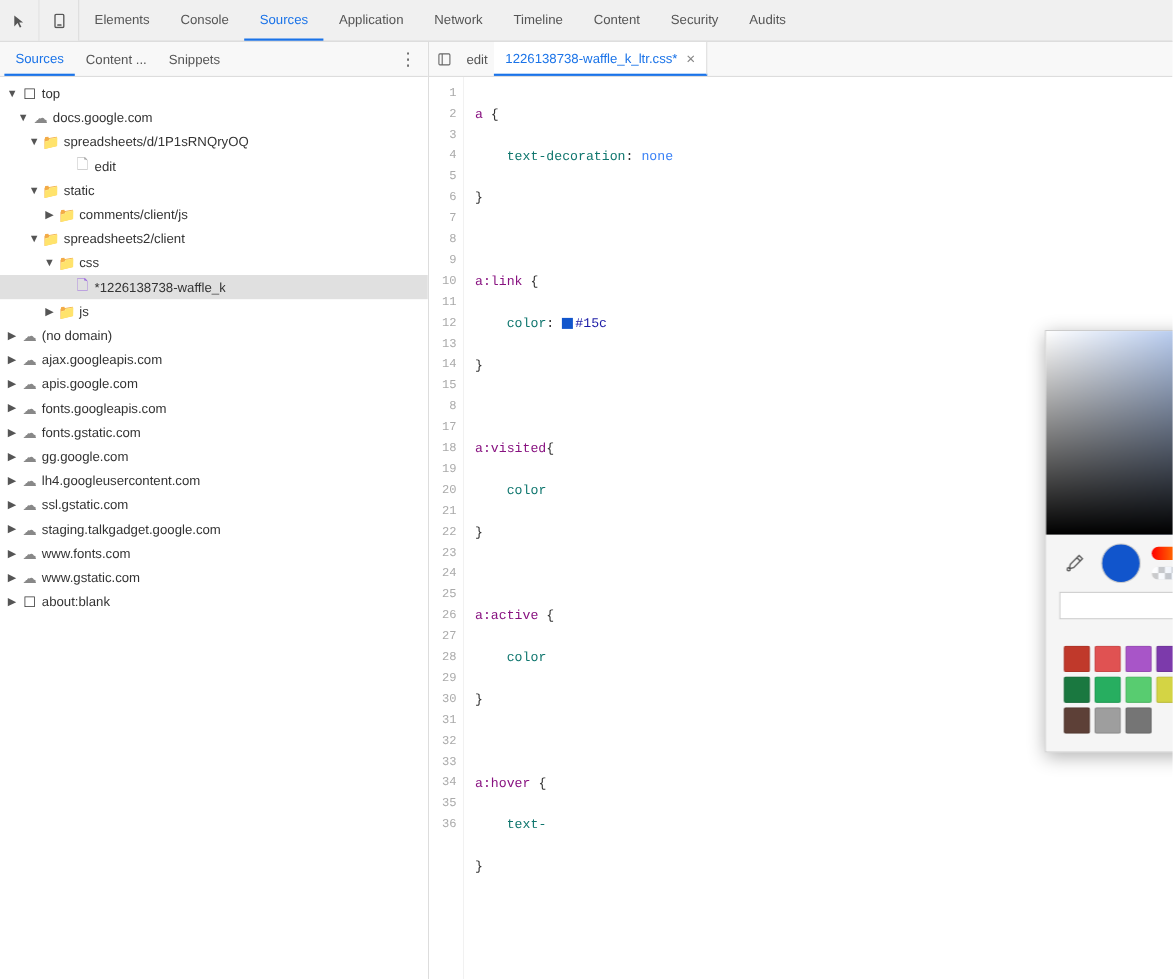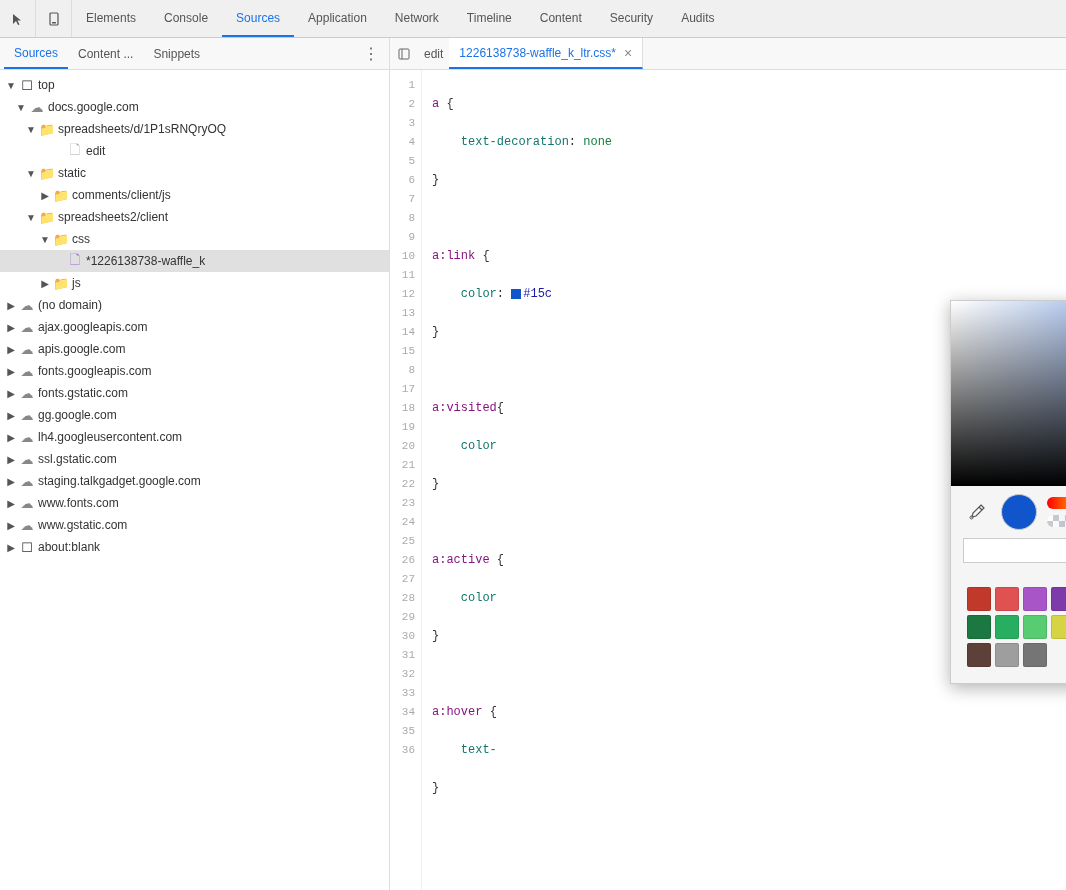--- a/index.html
+++ b/index.html
@@ -69,21 +69,21 @@
     .tab-close { font-size: 14px; color: #888; margin-left: 4px; }
 
     
     #code-area { flex: 1; display: flex; overflow: hidden; position: relative; font-family: 'Courier New', Courier, monospace; font-size: 12px; }
     #line-numbers { width: 32px; padding: 6px 0; text-align: right; color: #aaa; font-size: 11px; line-height: 19px; padding-right: 6px; background: #fff; border-right: 1px solid #f0f0f0; flex-shrink: 0; user-select: none; }
     #code-content { flex: 1; padding: 6px 10px; line-height: 19px; overflow: auto; background: #fff; white-space: pre; }
 
     
     .c-selector { color: #881280; }
     .c-property { color: #0f766e; }
-    .c-value { color: #15803d; }
+    .c-value { color: #3b82f6; }
     .c-color-swatch { display: inline-block; width: 10px; height: 10px; vertical-align: middle; margin-right: 2px; cursor: pointer; }
     .c-string { color: #1a1aa6; }
     .c-punct { color: #333; }
 
     
     #color-picker {
       position: absolute;
       top: 230px; left: 560px;
       width: 400px;
       background: #f5f5f5;

